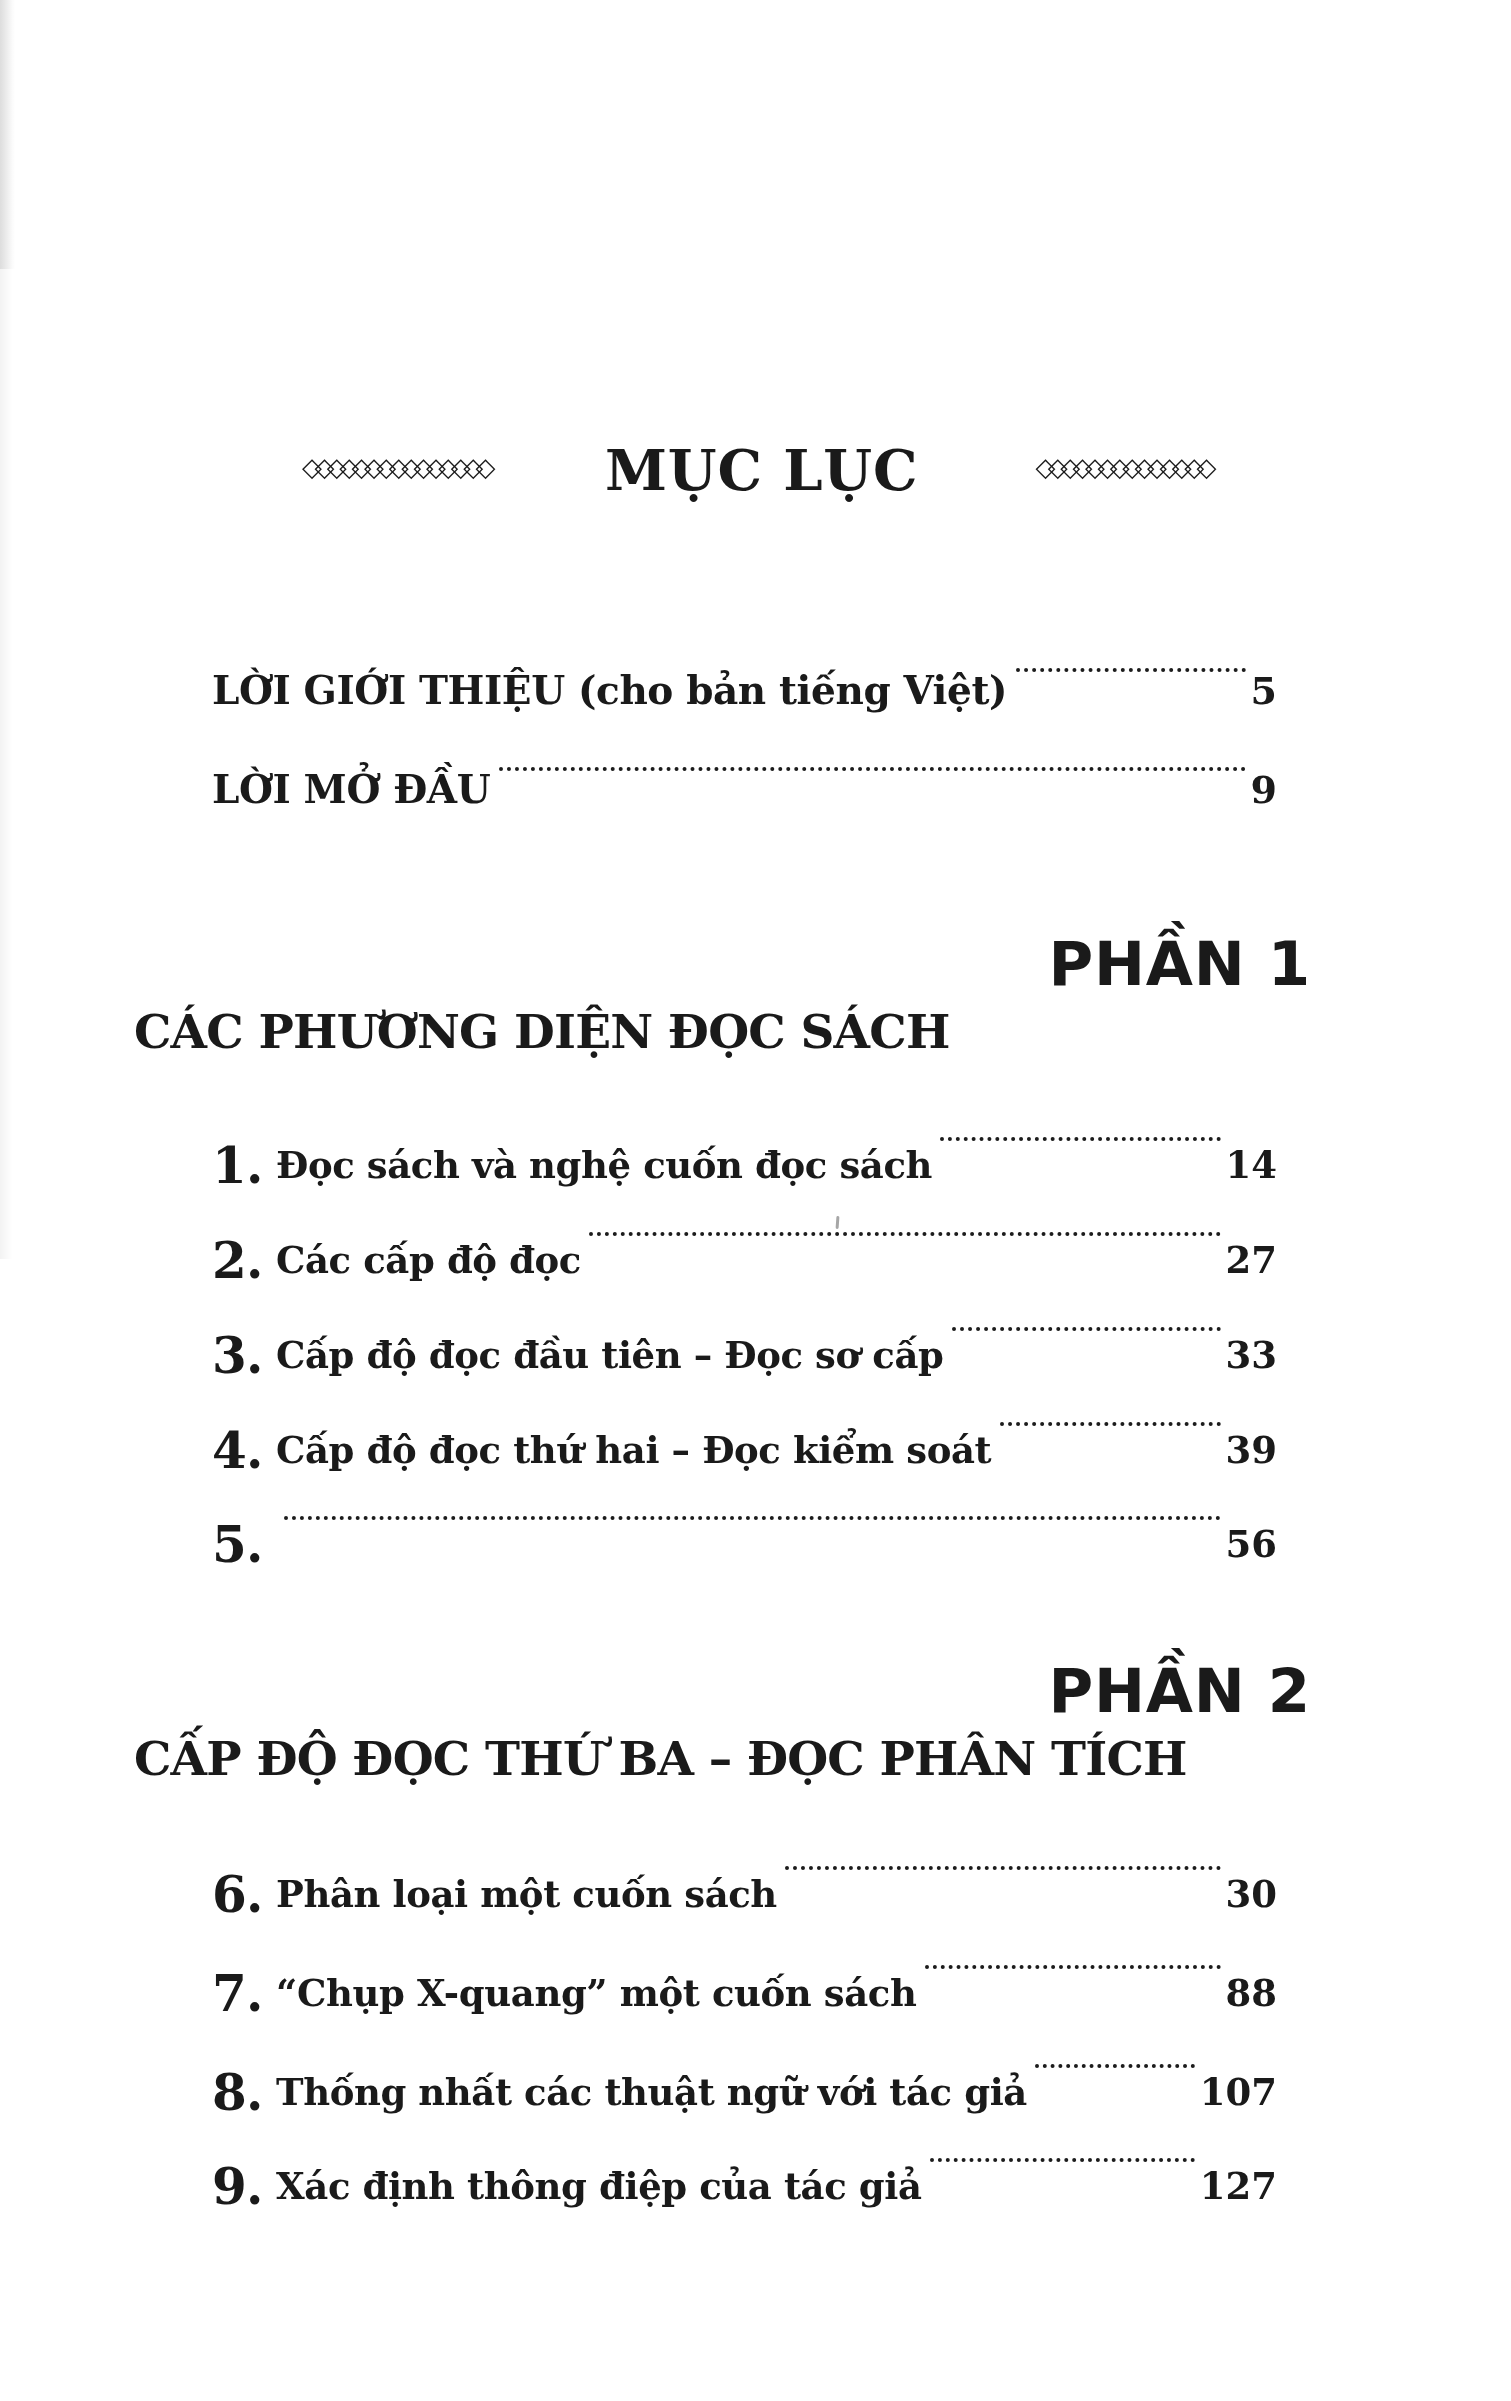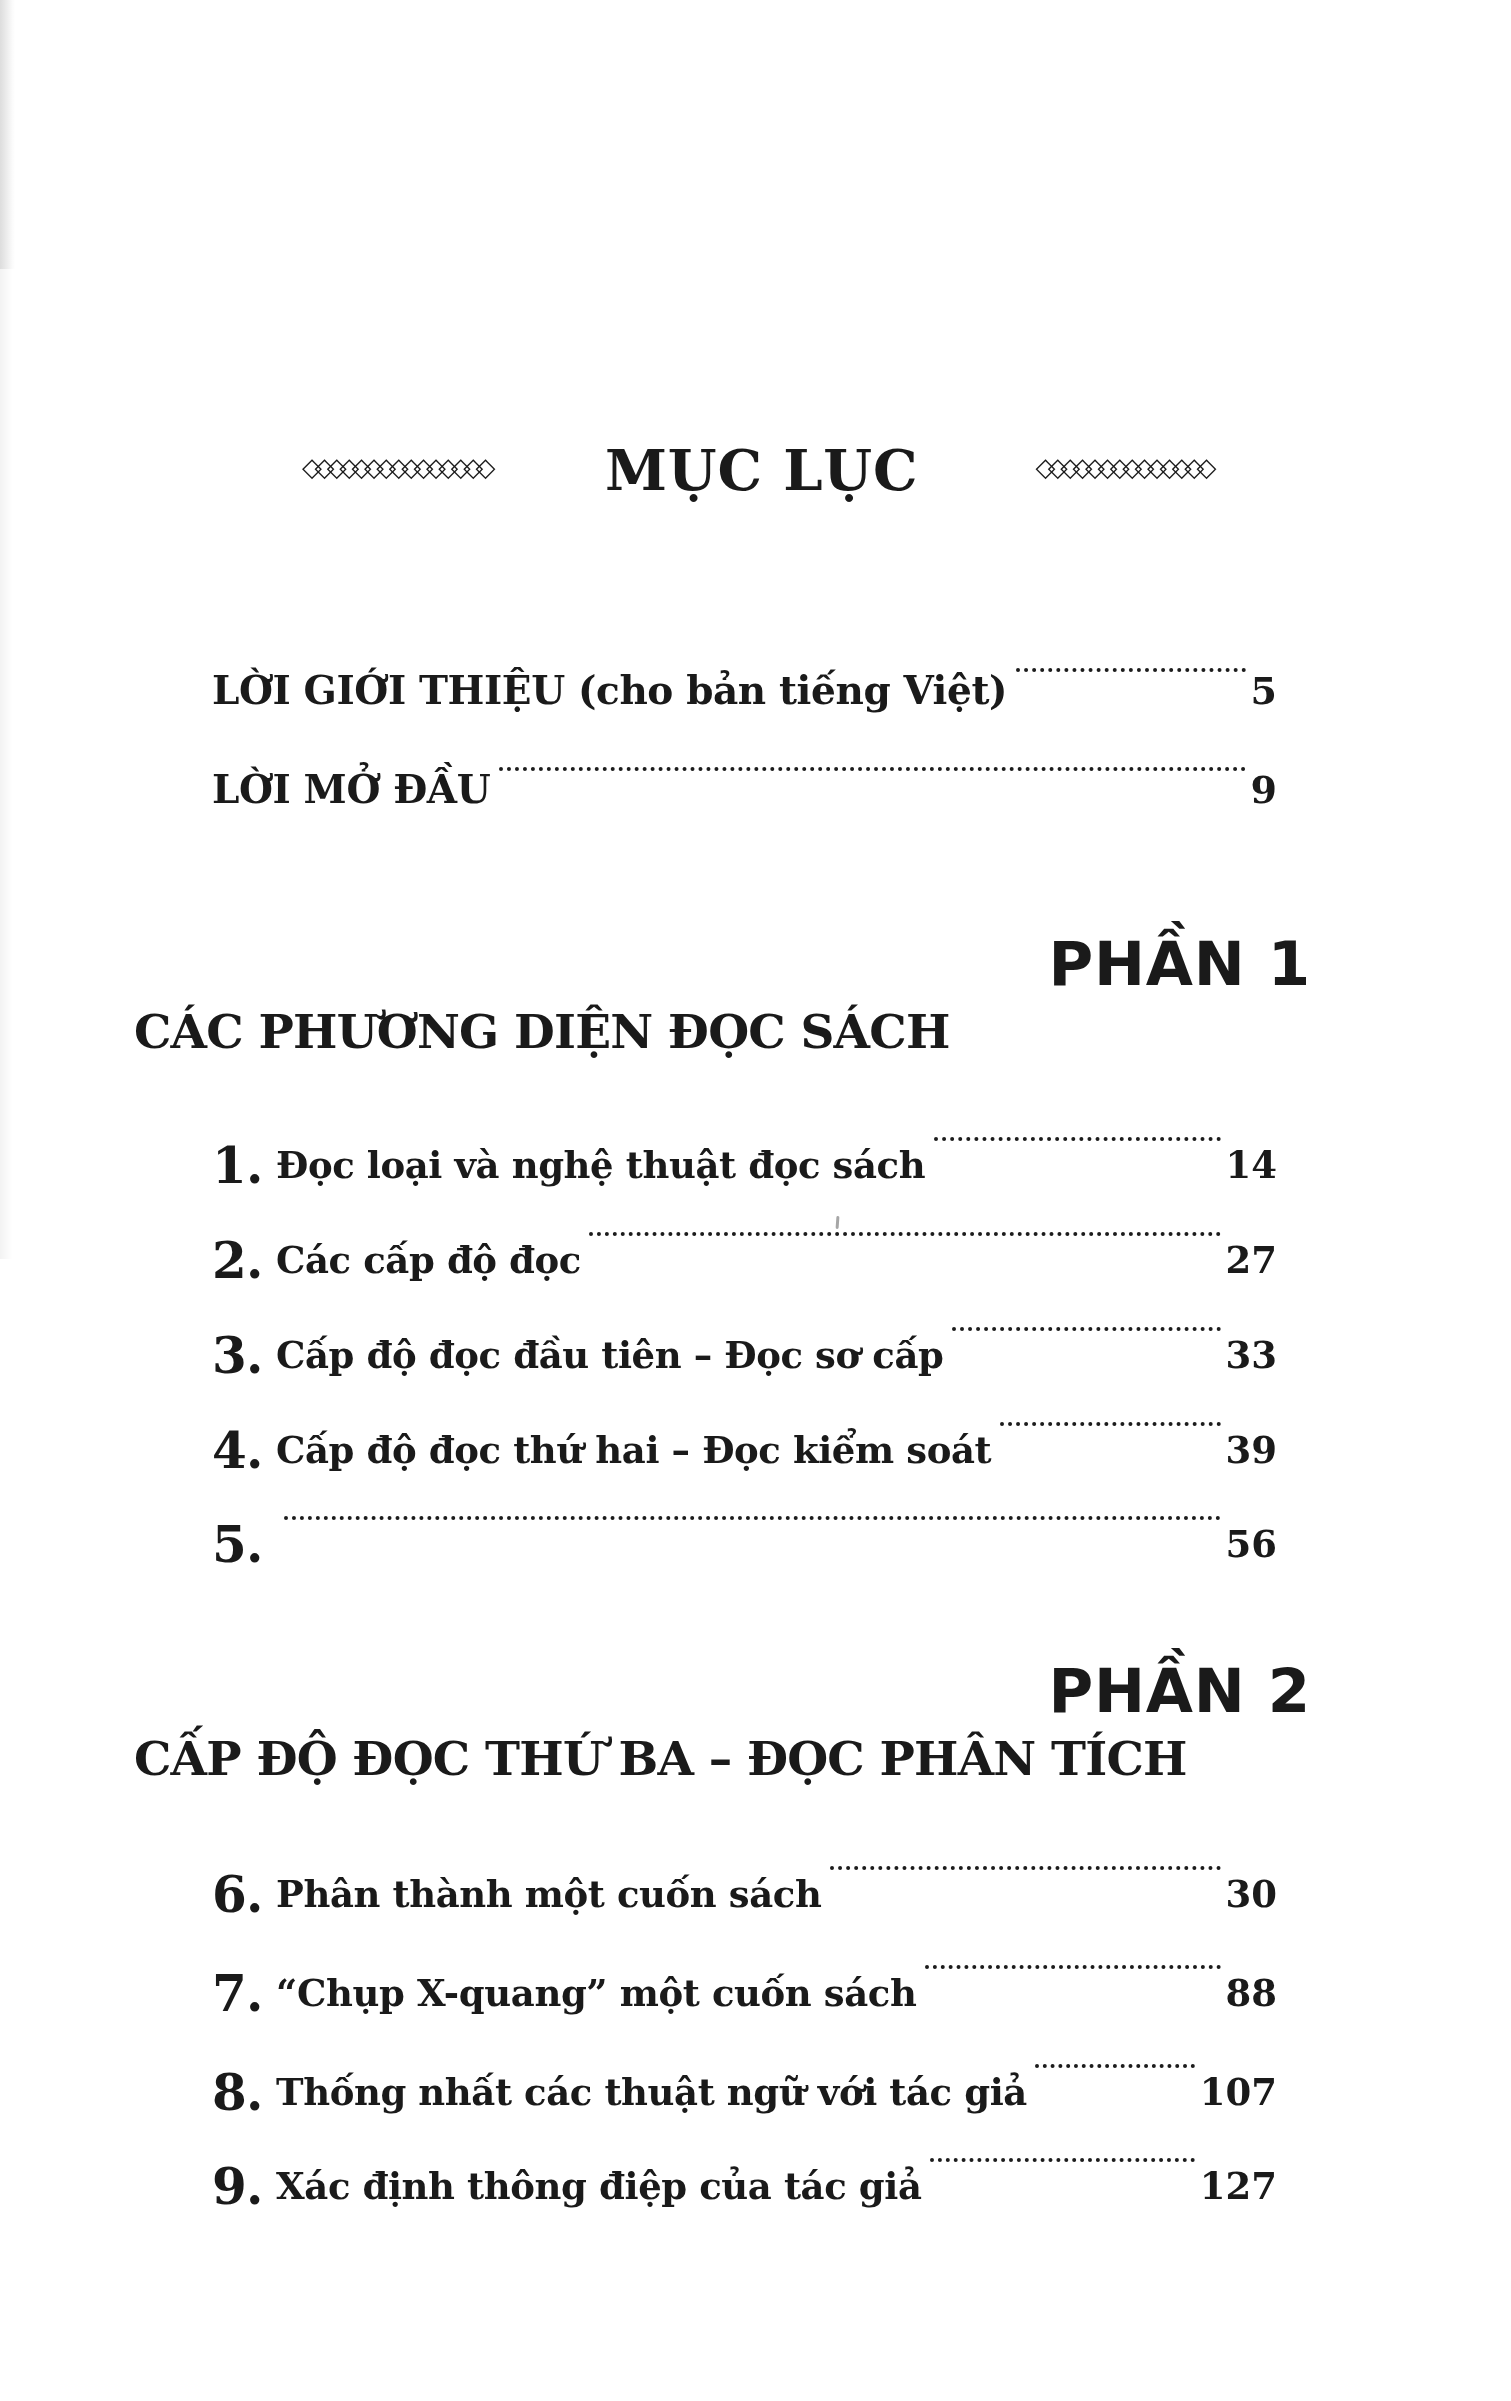--- a/index.html
+++ b/index.html
@@ -150,21 +150,21 @@
     <span class="front-label">LỜI MỞ ĐẦU</span>
     <span class="leader"></span>
     <span class="pagenum">9</span>
   </div>
 
   <div class="section-heading" style="top:930px">PHẦN 1</div>
   <div class="section-subheading" style="top:1004px">CÁC PHƯƠNG DIỆN ĐỌC SÁCH</div>
 
   <div class="entry" style="top:1137px">
     <span class="num">1.</span>
-    <span class="label">Đọc loại và nghệ thuật đọc sách</span>
+    <span class="label">Đọc sách và nghệ cuốn đọc sách</span>
     <span class="leader"></span>
     <span class="pagenum">14</span>
   </div>
   <div class="entry" style="top:1232px">
     <span class="num">2.</span>
     <span class="label">Các cấp độ đọc</span>
     <span class="leader"></span>
     <span class="pagenum">27</span>
   </div>
   <div class="entry" style="top:1327px">
@@ -183,21 +183,21 @@
     <span class="num">5.</span>
     <span class="leader"></span>
     <span class="pagenum">56</span>
   </div>
 
   <div class="section-heading" style="top:1657px">PHẦN 2</div>
   <div class="section-subheading" style="top:1731px">CẤP ĐỘ ĐỌC THỨ BA – ĐỌC PHÂN TÍCH</div>
 
   <div class="entry" style="top:1866px">
     <span class="num">6.</span>
-    <span class="label">Phân thành một cuốn sách</span>
+    <span class="label">Phân loại một cuốn sách</span>
     <span class="leader"></span>
     <span class="pagenum">30</span>
   </div>
   <div class="entry" style="top:1965px">
     <span class="num">7.</span>
     <span class="label">“Chụp X-quang” một cuốn sách</span>
     <span class="leader"></span>
     <span class="pagenum">88</span>
   </div>
   <div class="entry" style="top:2064px">

